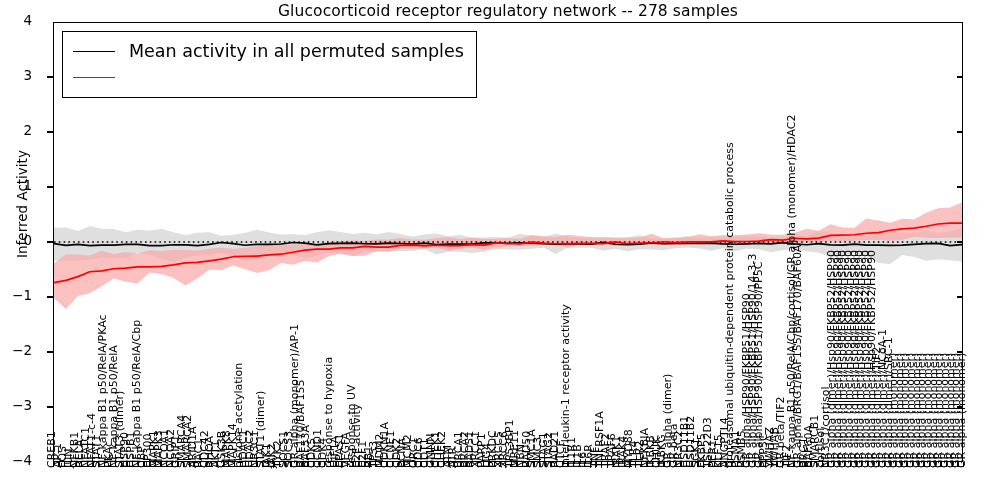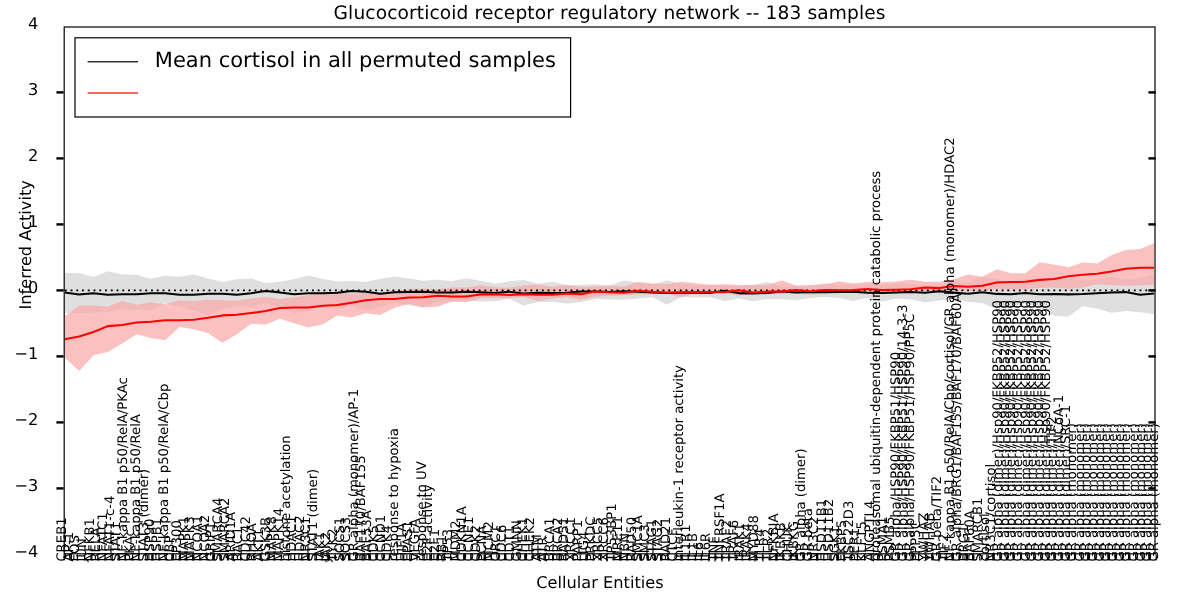--- a/index.html
+++ b/index.html
@@ -58,25 +58,24 @@
   }
   .legend-row{display:flex;align-items:center;height:26px;}
   .legend-swatch{width:42px;height:0;border-top-width:1.8px;border-top-style:solid;margin-right:14px;}
   .legend-text{font-size:17.5px;white-space:nowrap;}
 </style>
 </head>
 <body>
 
 <div id="figure">
 
-  <div id="chart-title">Glucocorticoid receptor regulatory network -- 183 samples</div>
+  <div id="chart-title">Glucocorticoid receptor regulatory network -- 278 samples</div>
 
   <div id="y-axis-label">Inferred Activity</div>
 
-  <div id="x-axis-label">Cellular Entities</div>
 
   <div id="ytick-layer"></div>
 
   <div id="plot-area">
     <svg id="plot-svg" viewBox="0 0 910 440" preserveAspectRatio="none">
       <g id="band-permuted">
           <path d="M0.00,205.51 L11.97,205.52 L23.95,208.87 L35.92,204.03 L47.89,206.79 L59.87,206.82 L71.84,210.25 L83.82,207.78 L95.79,208.61 L107.76,206.69 L119.74,210.10 L131.71,212.95 L143.68,210.70 L155.66,210.13 L167.63,213.80 L179.61,212.78 L191.58,210.62 L203.55,207.59 L215.53,210.45 L227.50,212.50 L239.47,212.23 L251.45,213.02 L263.42,210.17 L275.39,208.28 L287.37,209.95 L299.34,211.92 L311.32,210.80 L323.29,212.33 L335.26,209.87 L347.24,212.02 L359.21,214.37 L371.18,212.41 L383.16,211.27 L395.13,214.51 L407.11,212.78 L419.08,215.69 L431.05,215.37 L443.03,214.91 L455.00,215.82 L466.97,211.81 L478.95,213.69 L490.92,214.94 L502.89,211.50 L514.87,214.62 L526.84,215.77 L538.82,215.38 L550.79,216.00 L562.76,216.03 L574.74,215.53 L586.71,213.06 L598.68,216.73 L610.66,216.40 L622.63,216.45 L634.61,214.05 L646.58,215.69 L658.55,215.02 L670.53,215.29 L682.50,215.11 L694.47,213.91 L706.45,214.60 L718.42,216.24 L730.39,215.46 L742.37,212.92 L754.34,214.23 L766.32,208.84 L778.29,210.75 L790.26,213.09 L802.24,210.39 L814.21,210.55 L826.18,211.44 L838.16,208.58 L850.13,211.41 L862.11,210.91 L874.08,208.56 L886.05,211.03 L898.03,209.39 L910.00,205.99 L910.00,239.89 L898.03,238.26 L886.05,237.30 L874.08,238.75 L862.11,235.11 L850.13,233.11 L838.16,241.99 L826.18,241.20 L814.21,233.83 L802.24,231.03 L790.26,234.17 L778.29,235.33 L766.32,230.85 L754.34,229.43 L742.37,226.76 L730.39,228.38 L718.42,230.22 L706.45,227.35 L694.47,226.88 L682.50,229.37 L670.53,226.23 L658.55,228.80 L646.58,226.44 L634.61,225.50 L622.63,226.35 L610.66,228.29 L598.68,227.48 L586.71,227.25 L574.74,229.17 L562.76,226.74 L550.79,228.82 L538.82,225.79 L526.84,225.85 L514.87,225.43 L502.89,231.94 L490.92,225.81 L478.95,226.80 L466.97,227.77 L455.00,227.64 L443.03,227.13 L431.05,229.73 L419.08,231.06 L407.11,229.80 L395.13,229.69 L383.16,232.57 L371.18,226.92 L359.21,229.11 L347.24,229.20 L335.26,228.48 L323.29,229.99 L311.32,229.47 L299.34,234.33 L287.37,232.37 L275.39,230.44 L263.42,233.90 L251.45,236.68 L239.47,232.83 L227.50,235.35 L215.53,231.88 L203.55,237.22 L191.58,239.06 L179.61,234.38 L167.63,230.80 L155.66,233.60 L143.68,233.48 L131.71,235.59 L119.74,240.42 L107.76,236.81 L95.79,233.30 L83.82,230.91 L71.84,236.46 L59.87,236.42 L47.89,235.83 L35.92,237.86 L23.95,238.61 L11.97,238.72 L0.00,238.96 Z" fill="#d9d9d9" fill-opacity="0.85" stroke="none"></path>
         </g>
       <g id="band-patient">
           <path d="M0.00,241.42 L11.97,232.68 L23.95,232.56 L35.92,233.67 L47.89,228.89 L59.87,232.03 L71.84,229.98 L83.82,231.66 L95.79,228.19 L107.76,229.00 L119.74,227.82 L131.71,228.15 L143.68,228.46 L155.66,226.87 L167.63,225.52 L179.61,227.14 L191.58,225.80 L203.55,224.16 L215.53,221.53 L227.50,221.99 L239.47,222.88 L251.45,221.89 L263.42,221.90 L275.39,220.36 L287.37,218.94 L299.34,218.42 L311.32,218.98 L323.29,217.57 L335.26,217.49 L347.24,215.77 L359.21,217.41 L371.18,217.74 L383.16,215.99 L395.13,215.00 L407.11,216.99 L419.08,215.54 L431.05,217.08 L443.03,216.74 L455.00,215.92 L466.97,216.73 L478.95,213.06 L490.92,214.25 L502.89,214.94 L514.87,212.78 L526.84,214.07 L538.82,215.29 L550.79,214.88 L562.76,215.53 L574.74,215.56 L586.71,215.53 L598.68,211.81 L610.66,215.87 L622.63,215.50 L634.61,215.11 L646.58,212.33 L658.55,214.23 L670.53,212.93 L682.50,213.26 L694.47,212.52 L706.45,211.16 L718.42,212.71 L730.39,212.75 L742.37,210.71 L754.34,206.61 L766.32,208.64 L778.29,202.27 L790.26,205.54 L802.24,205.61 L814.21,196.43 L826.18,198.28 L838.16,200.62 L850.13,196.68 L862.11,197.40 L874.08,190.63 L886.05,186.16 L898.03,185.25 L910.00,180.42 L910.00,215.17 L898.03,215.80 L886.05,216.09 L874.08,215.72 L862.11,214.75 L850.13,217.85 L838.16,218.71 L826.18,217.62 L814.21,217.93 L802.24,218.86 L790.26,219.15 L778.29,219.11 L766.32,220.01 L754.34,220.00 L742.37,220.92 L730.39,222.33 L718.42,220.32 L706.45,221.20 L694.47,222.81 L682.50,221.57 L670.53,223.07 L658.55,221.69 L646.58,221.14 L634.61,222.11 L622.63,223.33 L610.66,222.82 L598.68,222.67 L586.71,222.89 L574.74,222.84 L562.76,224.23 L550.79,222.20 L538.82,222.25 L526.84,221.97 L514.87,225.69 L502.89,222.67 L490.92,223.03 L478.95,223.53 L466.97,224.12 L455.00,224.23 L443.03,225.38 L431.05,227.86 L419.08,225.59 L407.11,226.88 L395.13,228.82 L383.16,225.55 L371.18,226.59 L359.21,226.46 L347.24,226.63 L335.26,229.99 L323.29,228.98 L311.32,233.71 L299.34,234.16 L287.37,231.40 L275.39,234.44 L263.42,240.61 L251.45,239.13 L239.47,242.73 L227.50,241.10 L215.53,248.30 L203.55,251.05 L191.58,247.45 L179.61,243.70 L167.63,248.45 L155.66,247.92 L143.68,256.74 L131.71,263.78 L119.74,255.91 L107.76,252.50 L95.79,250.65 L83.82,261.70 L71.84,259.84 L59.87,256.61 L47.89,264.38 L35.92,271.59 L23.95,274.22 L11.97,287.39 L0.00,276.40 Z" fill="#f9a8a8" fill-opacity="0.72" stroke="none"></path>
@@ -89,21 +88,21 @@
         </g>
       <g id="line-patient">
           <path d="M0.00,260.84 L11.97,258.57 L23.95,254.81 L35.92,249.90 L47.89,249.03 L59.87,246.87 L71.84,246.26 L83.82,244.91 L95.79,244.95 L107.76,244.53 L119.74,242.96 L131.71,240.91 L143.68,240.46 L155.66,238.97 L167.63,237.24 L179.61,234.78 L191.58,234.31 L203.55,234.27 L215.53,232.85 L227.50,232.27 L239.47,230.27 L251.45,228.18 L263.42,227.23 L275.39,227.22 L287.37,225.95 L299.34,225.82 L311.32,224.45 L323.29,225.06 L335.26,225.09 L347.24,223.38 L359.21,223.13 L371.18,223.82 L383.16,223.27 L395.13,223.62 L407.11,223.68 L419.08,222.68 L431.05,223.13 L443.03,220.89 L455.00,221.52 L466.97,221.88 L478.95,220.20 L490.92,221.16 L502.89,221.77 L514.87,221.56 L526.84,221.34 L538.82,221.35 L550.79,221.56 L562.76,219.80 L574.74,221.72 L586.71,221.00 L598.68,221.02 L610.66,219.76 L622.63,220.63 L634.61,219.72 L646.58,219.87 L658.55,219.77 L670.53,218.88 L682.50,219.69 L694.47,219.49 L706.45,219.10 L718.42,217.57 L730.39,218.09 L742.37,216.23 L754.34,216.91 L766.32,216.15 L778.29,213.38 L790.26,213.02 L802.24,212.74 L814.21,211.19 L826.18,210.53 L838.16,208.20 L850.13,206.84 L862.11,206.04 L874.08,204.19 L886.05,201.91 L898.03,201.09 L910.00,201.07 " fill="none" stroke="#ff0000" stroke-width="1.7" stroke-linejoin="round"></path>
         </g>
     </svg>
   </div>
 
   <div id="legend">
     <div class="legend-row">
       <span class="legend-swatch" style="border-top-color: rgb(0, 0, 0);"></span>
-      <span class="legend-text">Mean cortisol in all permuted samples</span>
+      <span class="legend-text">Mean activity in all permuted samples</span>
     </div>
     <div class="legend-row">
       <span class="legend-swatch" style="border-top-color: rgb(255, 0, 0);"></span>
     </div>
   </div>
 
   <div id="xtick-layer">
       <div class="xtickmark" style="left: 0px;"></div>
       <div class="xtick" style="left: 4px; bottom: 32px;">CREB1</div>
       <div class="xtickmark" style="left: 5.65px;"></div>

